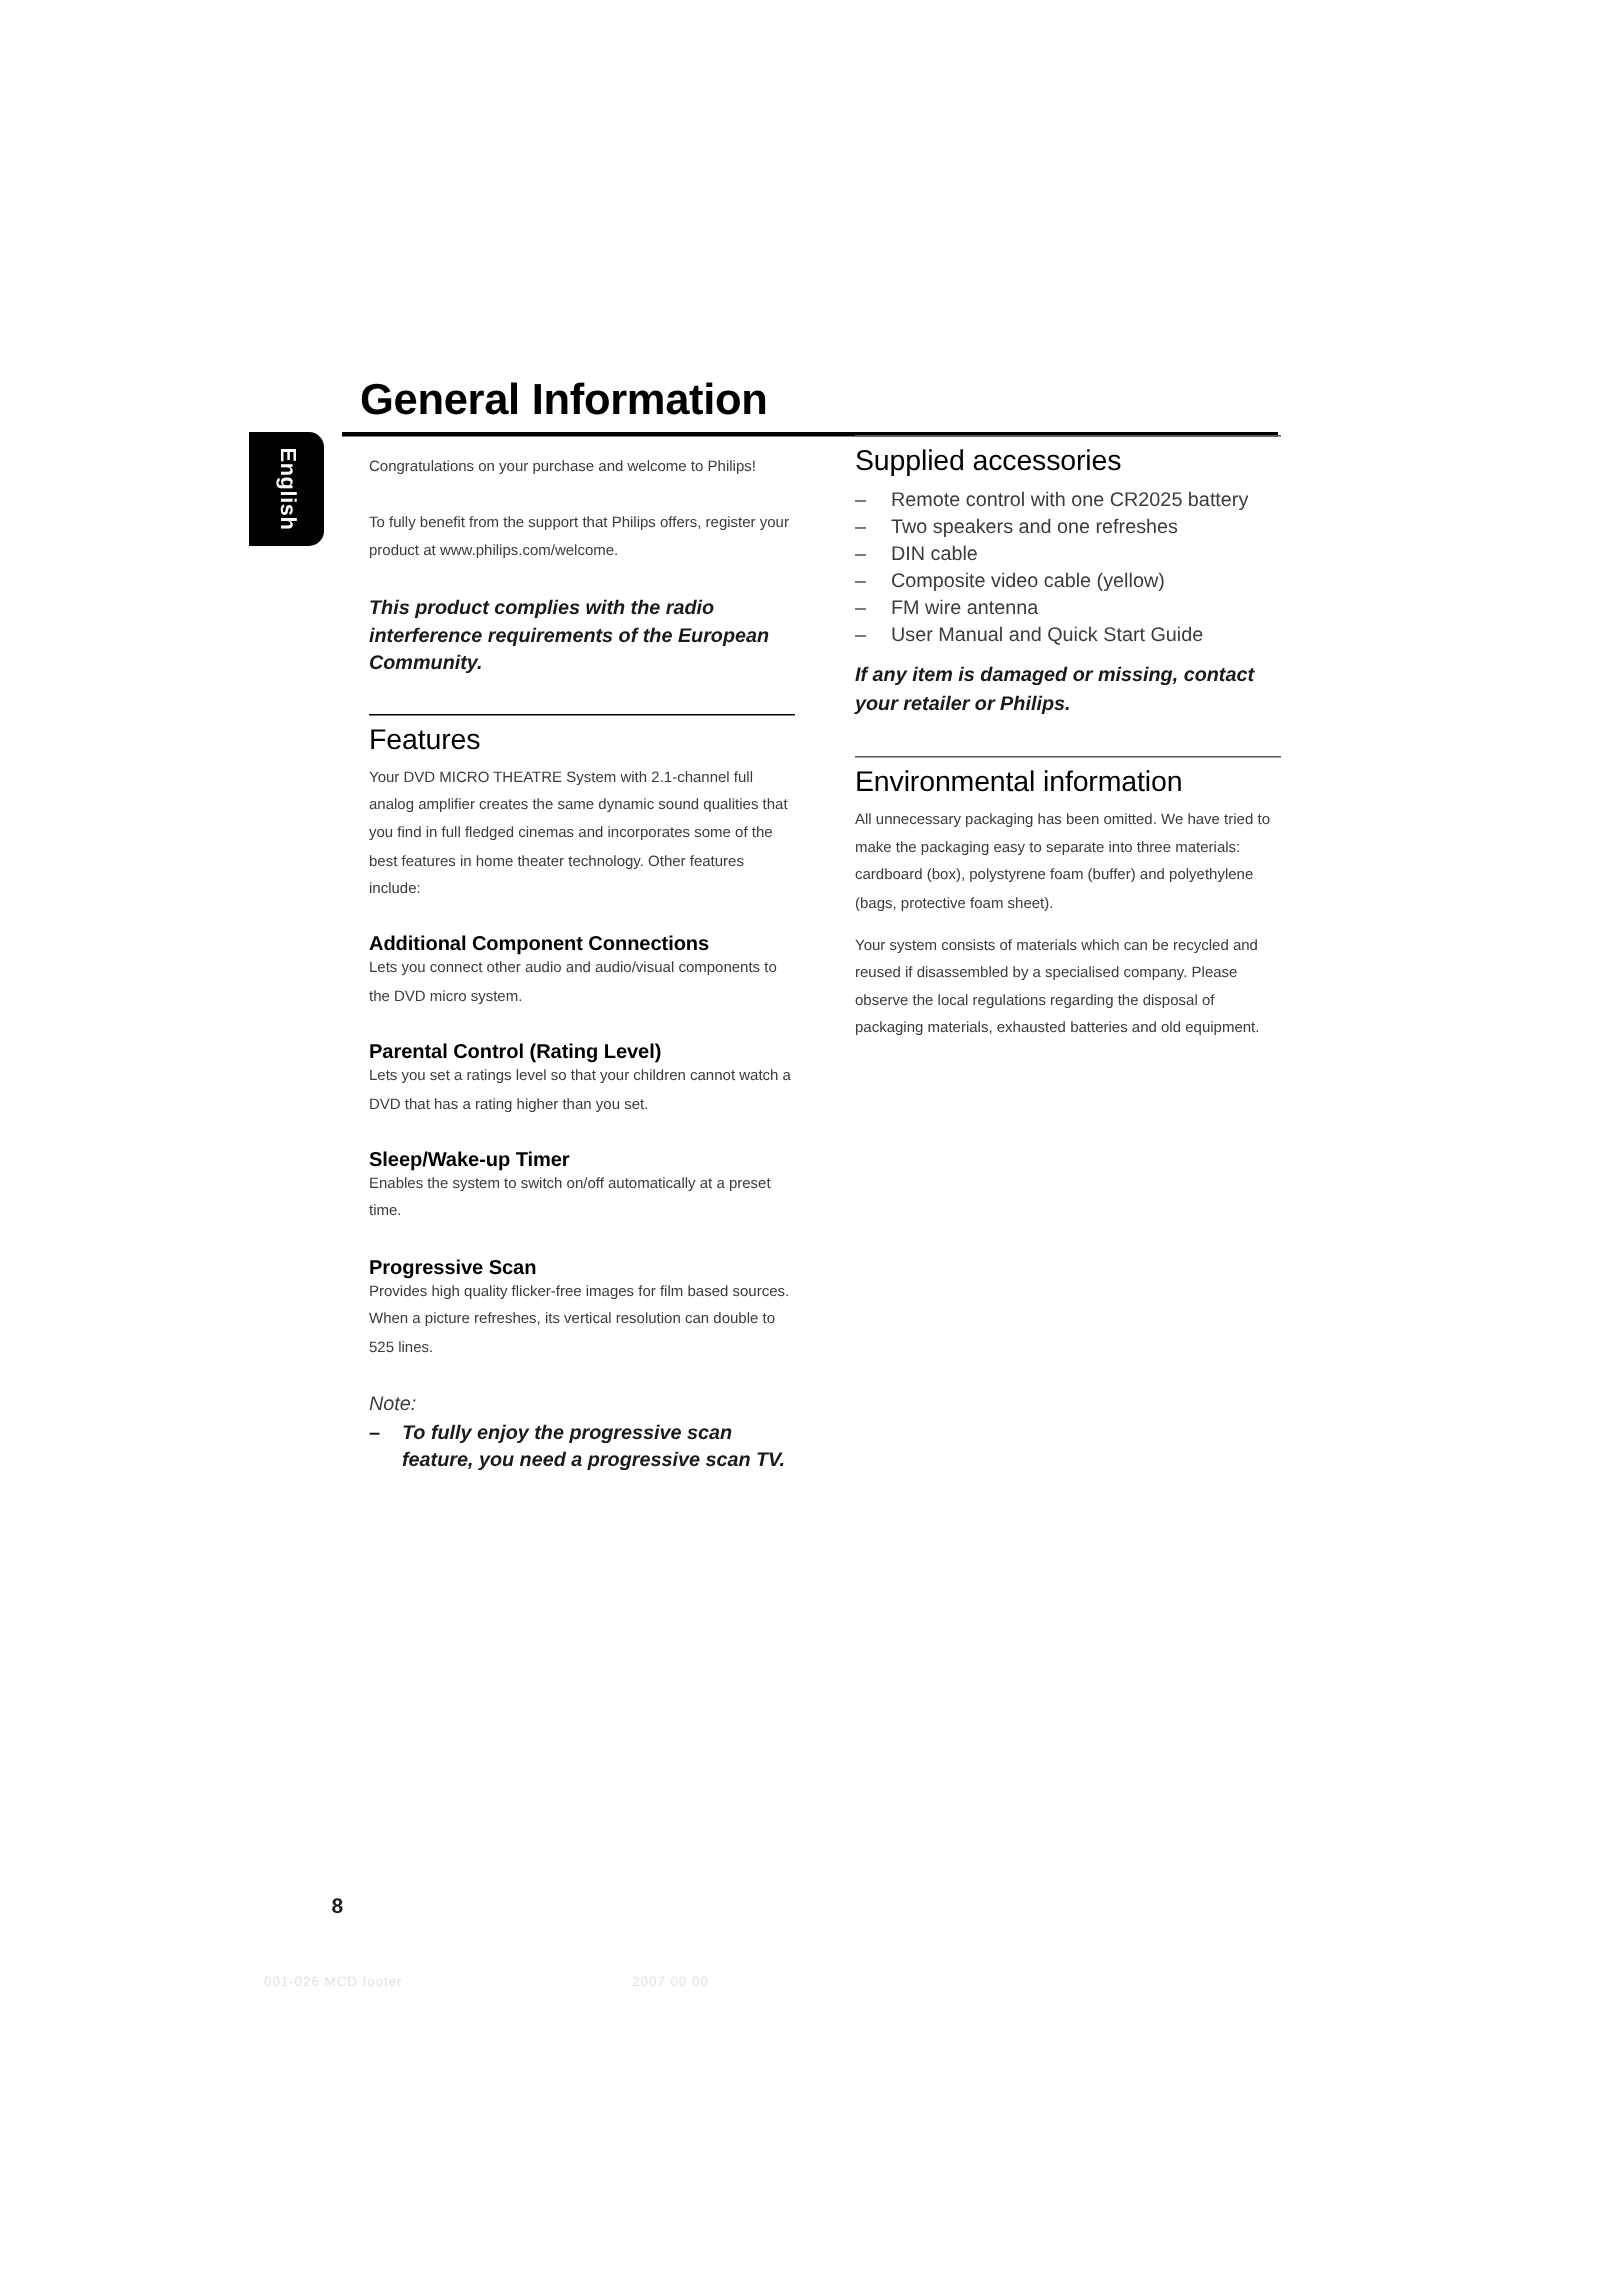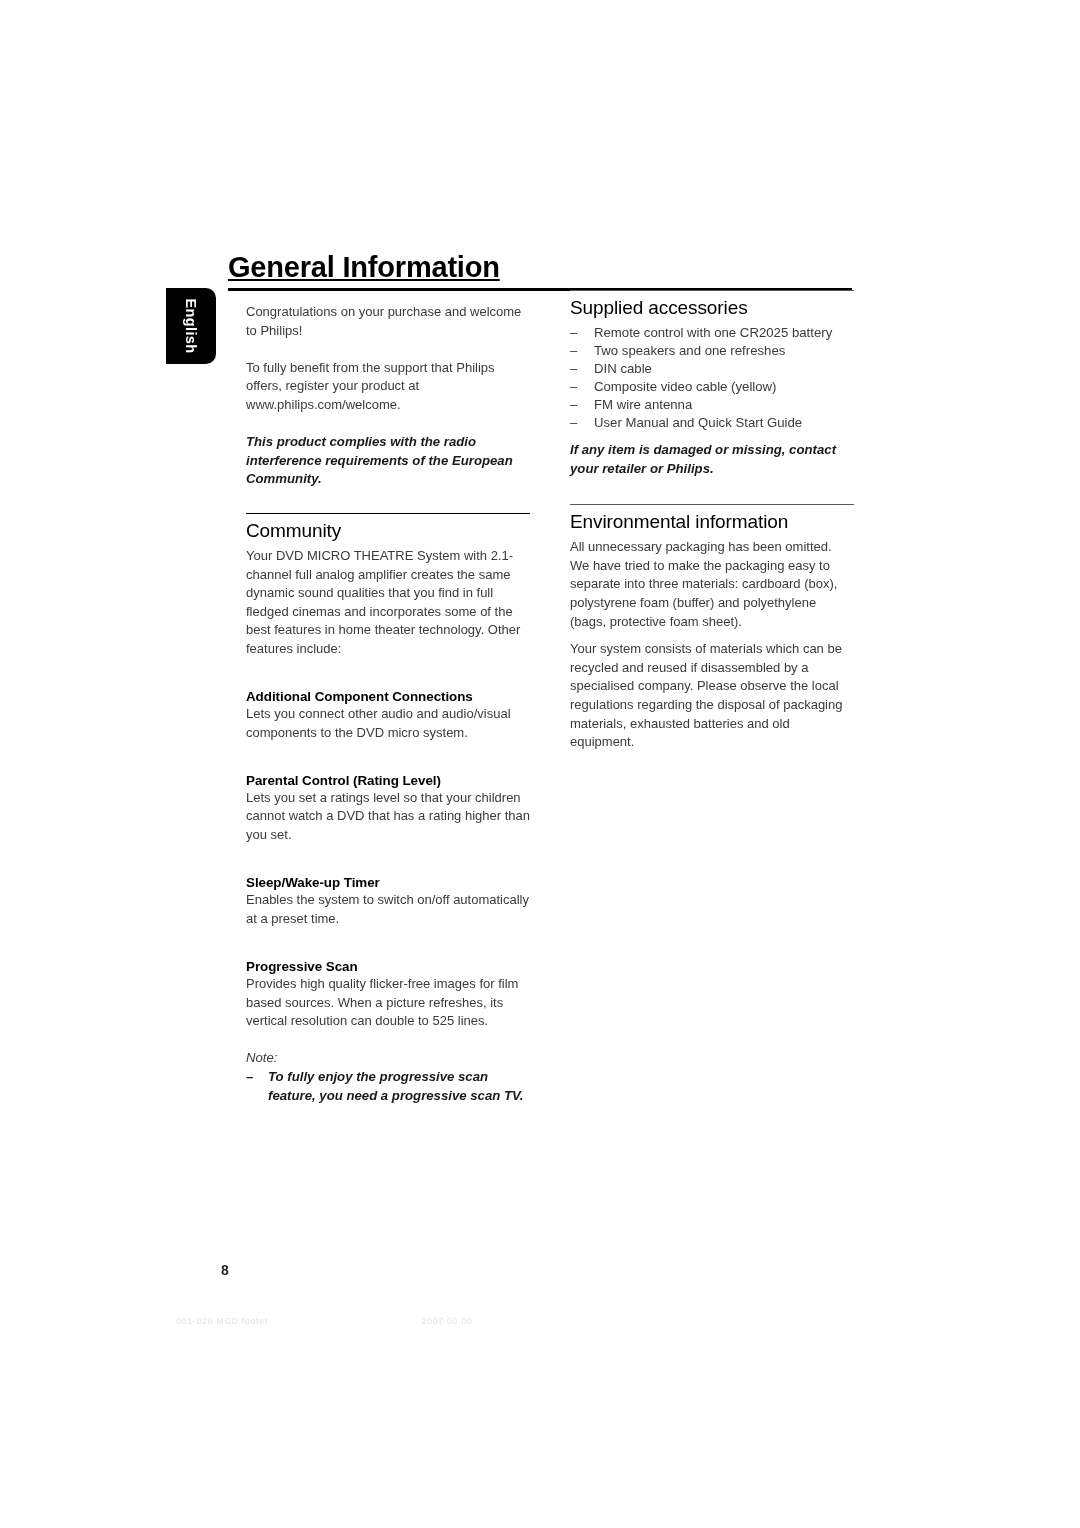--- a/index.html
+++ b/index.html
@@ -47,27 +47,26 @@
     letter-spacing: 0.4px;
     display: flex;
     align-items: center;
     justify-content: center;
     line-height: 1;
   }
 
   
   .page-title {
     position: absolute;
-    left: 228px;
+    left: 240px;
     top: 251px;
     font-size: 29px;
     font-weight: bold;
     letter-spacing: -0.2px;
     color: #000000;
-    text-decoration: underline;
   }
   .title-rule {
     position: absolute;
     left: 228px;
     top: 288px;
     width: 624px;
     height: 0;
     border-top: 3.2px solid #000000;
   }
 
@@ -80,21 +79,21 @@
   }
   .col-right {
     position: absolute;
     left: 570px;
     top: 290px;
     width: 284px;
   }
 
   p, .body-text {
     margin: 0;
-    font-size: 13px;
+    font-size: 10px;
     line-height: 18.6px;
     color: #3b3b3d;
     font-weight: 400;
   }
   .gap { height: 18.6px; }
   .gap-sm { height: 9px; }
 
   .bold-italic {
     font-style: italic;
     font-weight: bold;
@@ -114,21 +113,21 @@
 
   h2.sec-head {
     margin: 0 0 5px 0;
     font-size: 19px;
     font-weight: normal;
     color: #000000;
     letter-spacing: -0.1px;
   }
 
   h3.sub-head {
-    margin: 12px 0 1px 0;
+    margin: 0 0 1px 0;
     font-size: 13.4px;
     font-weight: bold;
     color: #000000;
     letter-spacing: -0.05px;
   }
 
   
   ul.dash-list {
     list-style: none;
     margin: 0;
@@ -213,21 +212,21 @@
 
     <p class="body-text">Congratulations on your purchase and welcome to Philips!</p>
     <div class="gap"></div>
     <p class="body-text">To fully benefit from the support that Philips offers, register your product at www.philips.com/welcome.</p>
     <div class="gap"></div>
     <p class="bold-italic">This product complies with the radio interference requirements of the European Community.</p>
 
     <div style="height:24px"></div>
 
     <div class="sec-rule"></div>
-    <h2 class="sec-head">Community</h2>
+    <h2 class="sec-head">Features</h2>
     <p class="body-text">Your DVD MICRO THEATRE System  with 2.1-channel full analog amplifier creates the same dynamic sound qualities that you find in full fledged cinemas and incorporates some of the best features in home theater technology. Other features include:</p>
 
     <div class="gap"></div>
     <h3 class="sub-head">Additional Component Connections</h3>
     <p class="body-text">Lets you connect other audio and audio/visual components to the DVD micro system.</p>
 
     <div class="gap"></div>
     <h3 class="sub-head">Parental Control (Rating Level)</h3>
     <p class="body-text">Lets you set a ratings level so that your children cannot watch a DVD that has a rating higher than you set.</p>
 

